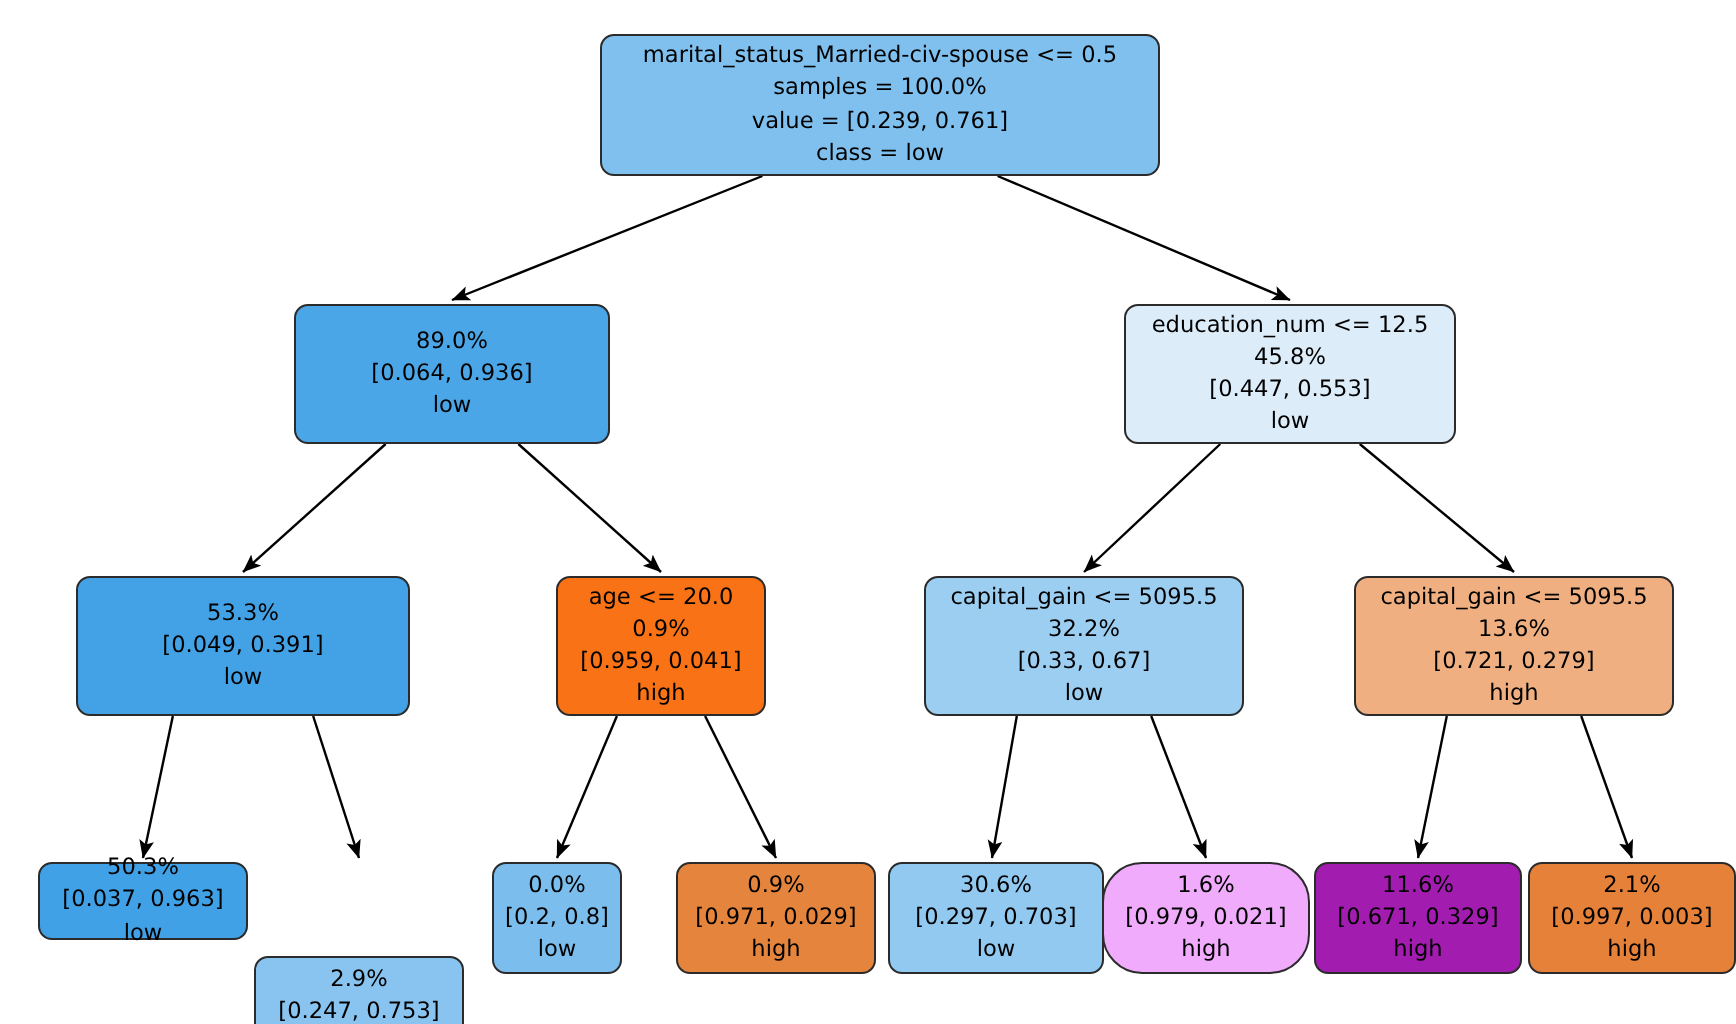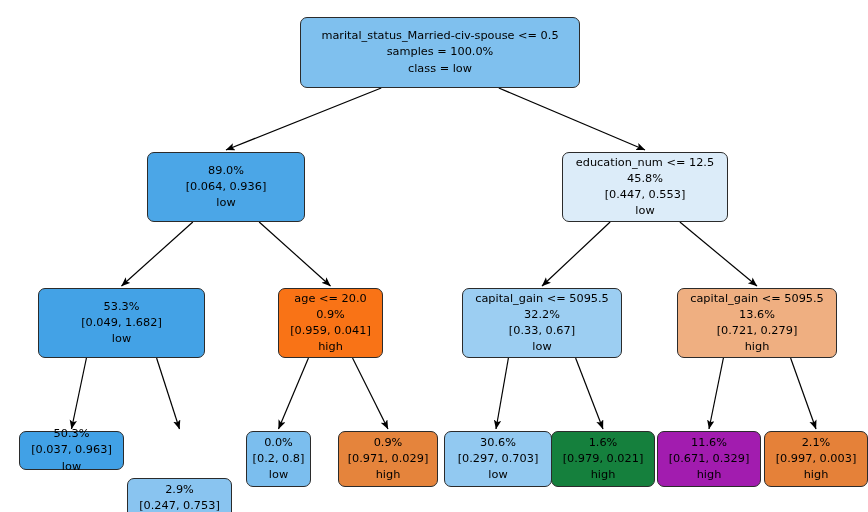--- a/index.html
+++ b/index.html
@@ -67,36 +67,37 @@
         <line x1="508.4" y1="358" x2="496" y2="429" stroke="#000000" stroke-width="1.2" marker-end="url(#arrowhead)"></line>
         <line x1="575.6" y1="358" x2="603" y2="429" stroke="#000000" stroke-width="1.2" marker-end="url(#arrowhead)"></line>
         <line x1="723.4" y1="358" x2="709" y2="429" stroke="#000000" stroke-width="1.2" marker-end="url(#arrowhead)"></line>
         <line x1="790.6" y1="358" x2="816" y2="429" stroke="#000000" stroke-width="1.2" marker-end="url(#arrowhead)"></line>
       </g>
   </svg>
   <div id="node-layer">
       <div class="tree-node" style="left: 300px; top: 17px; width: 280px; height: 71px; background: rgb(127, 192, 238);">
         <span class="node-line">marital_status_Married-civ-spouse &lt;= 0.5</span>
         <span class="node-line">samples = 100.0%</span>
+        <span class="node-line">value = [0.239, 0.761]</span>
         <span class="node-line">class = low</span>
       </div>
       <div class="tree-node" style="left: 147px; top: 152px; width: 158px; height: 70px; background: rgb(75, 166, 231);">
         <span class="node-line">89.0%</span>
         <span class="node-line">[0.064, 0.936]</span>
         <span class="node-line">low</span>
       </div>
       <div class="tree-node" style="left: 562px; top: 152px; width: 166px; height: 70px; background: rgb(220, 236, 249);">
         <span class="node-line">education_num &lt;= 12.5</span>
         <span class="node-line">45.8%</span>
         <span class="node-line">[0.447, 0.553]</span>
         <span class="node-line">low</span>
       </div>
       <div class="tree-node" style="left: 38px; top: 288px; width: 167px; height: 70px; background: rgb(67, 162, 230);">
         <span class="node-line">53.3%</span>
-        <span class="node-line">[0.049, 1.682]</span>
+        <span class="node-line">[0.049, 0.391]</span>
         <span class="node-line">low</span>
       </div>
       <div class="tree-node" style="left: 278px; top: 288px; width: 105px; height: 70px; background: #f97316;">
         <span class="node-line">age &lt;= 20.0</span>
         <span class="node-line">0.9%</span>
         <span class="node-line">[0.959, 0.041]</span>
         <span class="node-line">high</span>
       </div>
       <div class="tree-node" style="left: 462px; top: 288px; width: 160px; height: 70px; background: rgb(156, 206, 242);">
         <span class="node-line">capital_gain &lt;= 5095.5</span>
@@ -128,21 +129,21 @@
       <div class="tree-node" style="left: 338px; top: 431px; width: 100px; height: 56px; background: rgb(229, 132, 60);">
         <span class="node-line">0.9%</span>
         <span class="node-line">[0.971, 0.029]</span>
         <span class="node-line">high</span>
       </div>
       <div class="tree-node" style="left: 444px; top: 431px; width: 108px; height: 56px; background: rgb(146, 201, 241);">
         <span class="node-line">30.6%</span>
         <span class="node-line">[0.297, 0.703]</span>
         <span class="node-line">low</span>
       </div>
-      <div class="tree-node" style="left: 551px; top: 431px; width: 104px; height: 56px; background: #15803d;">
+      <div class="tree-node" style="left: 551px; top: 431px; width: 104px; height: 56px; background: #f0abfc; border-radius: 20px;">
         <span class="node-line">1.6%</span>
         <span class="node-line">[0.979, 0.021]</span>
         <span class="node-line">high</span>
       </div>
       <div class="tree-node" style="left: 657px; top: 431px; width: 104px; height: 56px; background: #a21caf;">
         <span class="node-line">11.6%</span>
         <span class="node-line">[0.671, 0.329]</span>
         <span class="node-line">high</span>
       </div>
       <div class="tree-node" style="left: 764px; top: 431px; width: 104px; height: 56px; background: rgb(229, 129, 57);">

